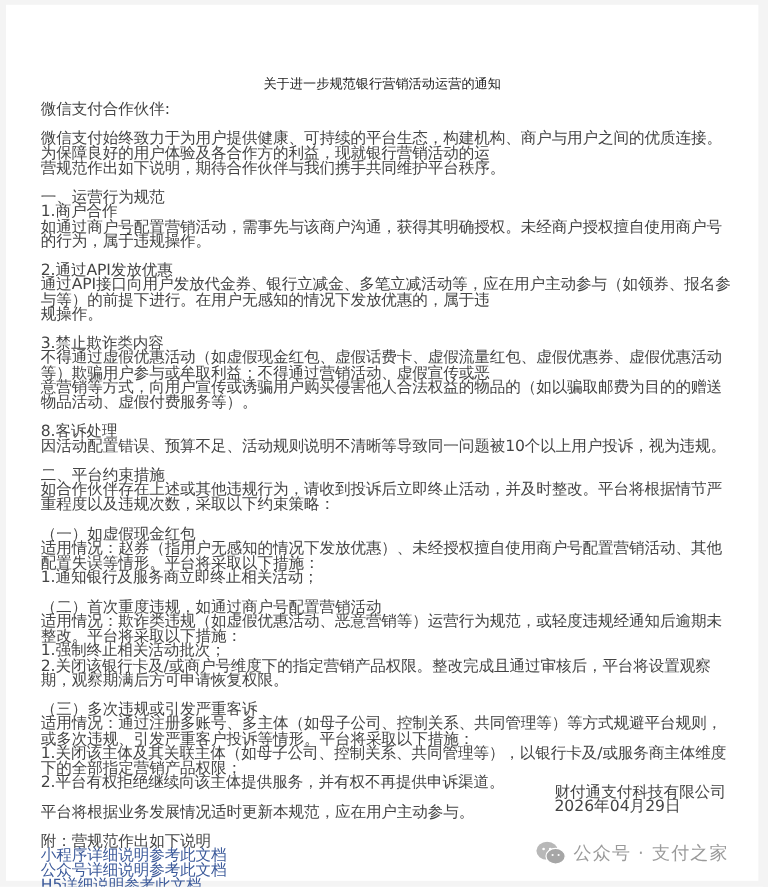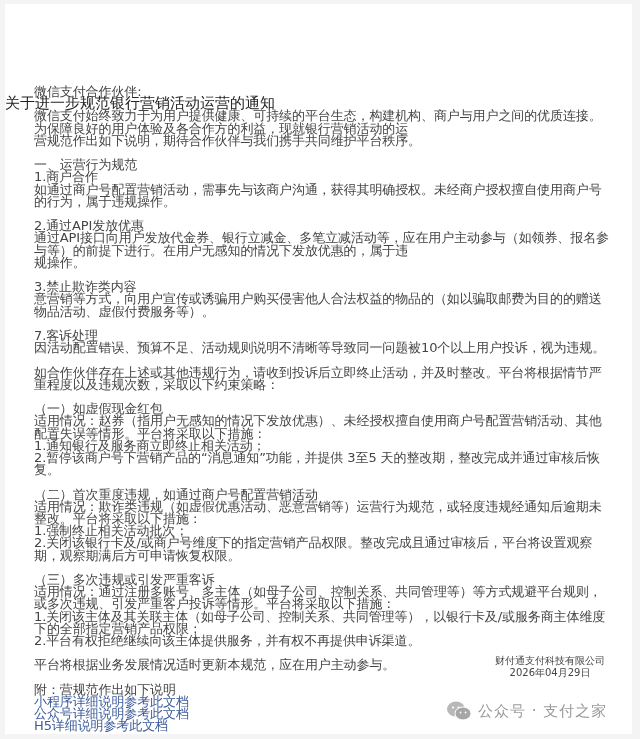--- a/index.html
+++ b/index.html
@@ -9,33 +9,33 @@
       font-family: "DejaVu Sans", "Liberation Sans", sans-serif;
       color: #333333;
       position: relative;
     }
     .page {
       position: absolute; left: 5px; top: 4px; width: 627px; height: 730px;
       background: #ffffff;
     }
     .title {
       position: absolute; left: 0; top: 58px; width: 627px;
-      text-align: left; font-size: 15px; color: #222; margin-top: 32px;
+      text-align: center; font-size: 11px; color: #222;
     }
     .content {
       position: absolute; left: 29px; top: 82px; width: 580px;
       font-size: 13px; line-height: 12.2px; color: #444;
       letter-spacing: -0.1px;
     }
     .content p { margin: 0; }
     .gap { height: 12.2px; }
     .link { color: #3c5a9a; cursor: pointer; }
     .sign {
       position: absolute; right: 27px; top: 651px;
-      font-size: 10px; line-height: 12px; color: #444; text-align: center;
+      font-size: 13px; line-height: 12px; color: #444; text-align: left;
     }
     .watermark {
       position: absolute; left: 446px; top: 701px;
       display: flex; align-items: center; gap: 6px;
       color: #9a9a9a; font-size: 15px; letter-spacing: 1px;
     }
     .wm-icon { width: 26px; height: 20px; }
   </style>
 </head>
 <body>
@@ -52,32 +52,33 @@
 
     <p>一、运营行为规范</p>
     <p>1.商户合作</p>
     <p>如通过商户号配置营销活动，需事先与该商户沟通，获得其明确授权。未经商户授权擅自使用商户号的行为，属于违规操作。</p>
     <div class="gap"></div>
     <p>2.通过API发放优惠</p>
     <p>通过API接口向用户发放代金券、银行立减金、多笔立减活动等，应在用户主动参与（如领券、报名参与等）的前提下进行。在用户无感知的情况下发放优惠的，属于违</p>
     <p>规操作。</p>
     <div class="gap"></div>
     <p>3.禁止欺诈类内容</p>
+    <p>不得通过虚假优惠活动（如虚假现金红包、虚假话费卡、虚假流量红包、虚假优惠券、虚假优惠活动等）欺骗用户参与或牟取利益；不得通过营销活动、虚假宣传或恶</p>
     <p>意营销等方式，向用户宣传或诱骗用户购买侵害他人合法权益的物品的（如以骗取邮费为目的的赠送物品活动、虚假付费服务等）。</p>
     <div class="gap"></div>
-    <p>7.客诉处理</p>
+    <p>8.客诉处理</p>
     <p>因活动配置错误、预算不足、活动规则说明不清晰等导致同一问题被10个以上用户投诉，视为违规。</p>
     <div class="gap"></div>
 
+    <p>二、平台约束措施</p>
     <p>如合作伙伴存在上述或其他违规行为，请收到投诉后立即终止活动，并及时整改。平台将根据情节严重程度以及违规次数，采取以下约束策略：</p>
     <div class="gap"></div>
     <p>（一）如虚假现金红包</p>
     <p>适用情况：赵券（指用户无感知的情况下发放优惠）、未经授权擅自使用商户号配置营销活动、其他配置失误等情形。平台将采取以下措施：</p>
     <p>1.通知银行及服务商立即终止相关活动；</p>
-    <p>2.暂停该商户号下营销产品的“消息通知”功能，并提供 3至5 天的整改期，整改完成并通过审核后恢复。</p>
     <div class="gap"></div>
     <p>（二）首次重度违规，如通过商户号配置营销活动</p>
     <p>适用情况：欺诈类违规（如虚假优惠活动、恶意营销等）运营行为规范，或轻度违规经通知后逾期未整改。平台将采取以下措施：</p>
     <p>1.强制终止相关活动批次；</p>
     <p>2.关闭该银行卡及/或商户号维度下的指定营销产品权限。整改完成且通过审核后，平台将设置观察期，观察期满后方可申请恢复权限。</p>
     <div class="gap"></div>
     <p>（三）多次违规或引发严重客诉</p>
     <p>适用情况：通过注册多账号、多主体（如母子公司、控制关系、共同管理等）等方式规避平台规则，或多次违规、引发严重客户投诉等情形。平台将采取以下措施：</p>
     <p>1.关闭该主体及其关联主体（如母子公司、控制关系、共同管理等），以银行卡及/或服务商主体维度下的全部指定营销产品权限；</p>
     <p>2.平台有权拒绝继续向该主体提供服务，并有权不再提供申诉渠道。</p>

